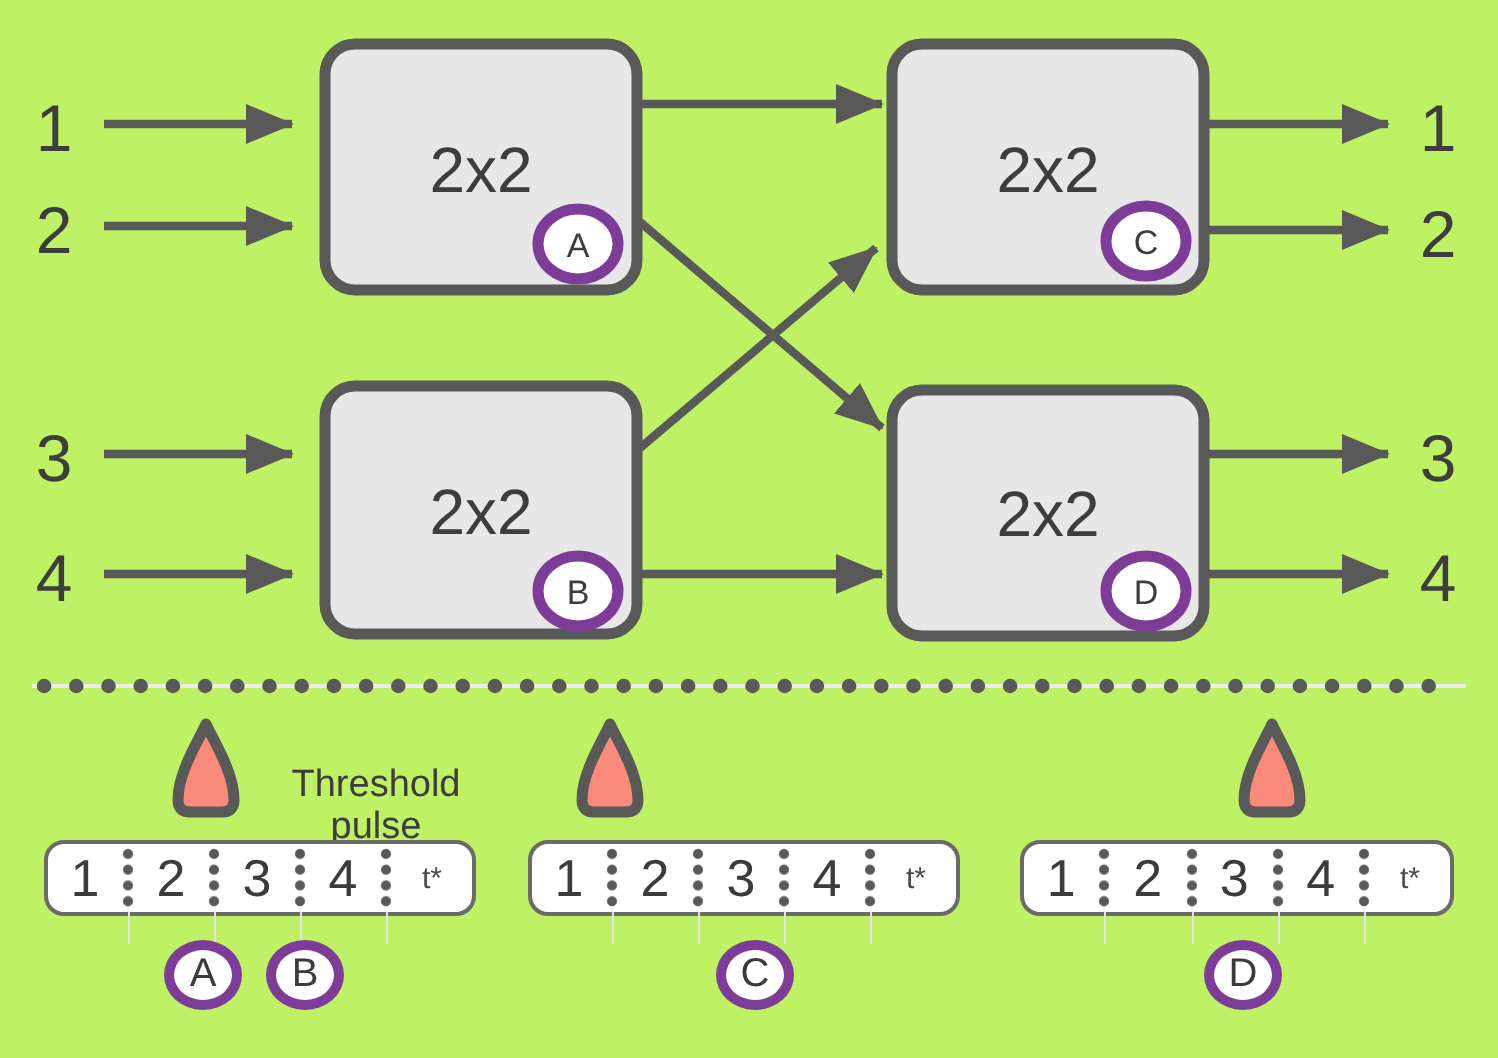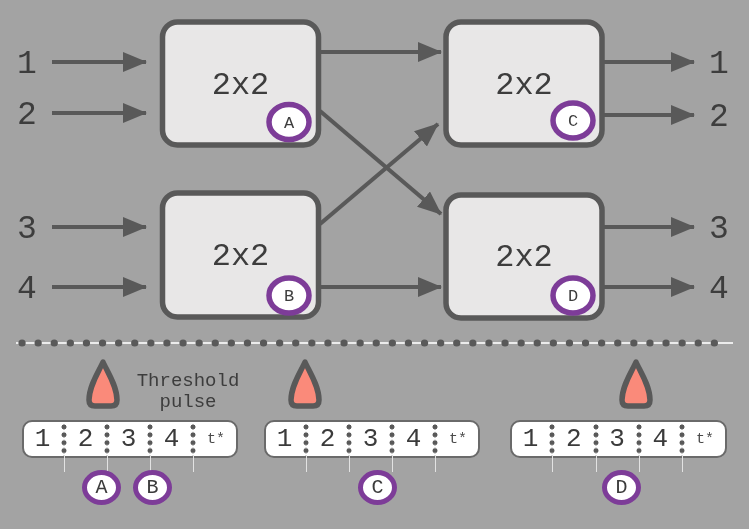--- a/index.html
+++ b/index.html
@@ -1,31 +1,31 @@
 <!DOCTYPE html>
 <html><head>
 <meta charset="utf-8">
 <style>
   html,body{margin:0;padding:0;background:#ffffff;}
   .stage{
-    position:relative;width:749px;height:529px;background:#a3a3a3;overflow:hidden;
-    font-family:Liberation Mono, monospace;color:#3d3d3d;
+    position:relative;width:749px;height:529px;background:#bef264;overflow:hidden;
+    font-family:Liberation Sans, sans-serif;color:#3d3d3d;
   }
   svg{display:block;}
   .net{position:absolute;left:0;top:0;}
   .port-label{font-size:33px;fill:#3d3d3d;}
   .switch-text{font-size:32px;fill:#3d3d3d;}
   .circle-letter{font-size:17px;fill:#3d3d3d;}
 
   
   .pulse{position:absolute;width:40px;height:54px;top:358px;}
   .pulse-1{left:83px;} .pulse-2{left:285px;} .pulse-3{left:616px;}
 
   .threshold-label{
-    position:absolute;left:133px;top:371px;width:110px;text-align:center;
+    position:absolute;left:133px;top:382px;width:110px;text-align:center;
     font-size:19px;line-height:21px;color:#3d3d3d;
   }
 
   .panel{
     position:absolute;top:420px;height:38px;box-sizing:border-box;
     border:2px solid #6a6a6a;border-radius:10px;background:#ffffff;
     display:flex;align-items:stretch;
   }
   .panel-1{left:22px;width:216px;}
   .panel-2{left:264px;width:216px;}

